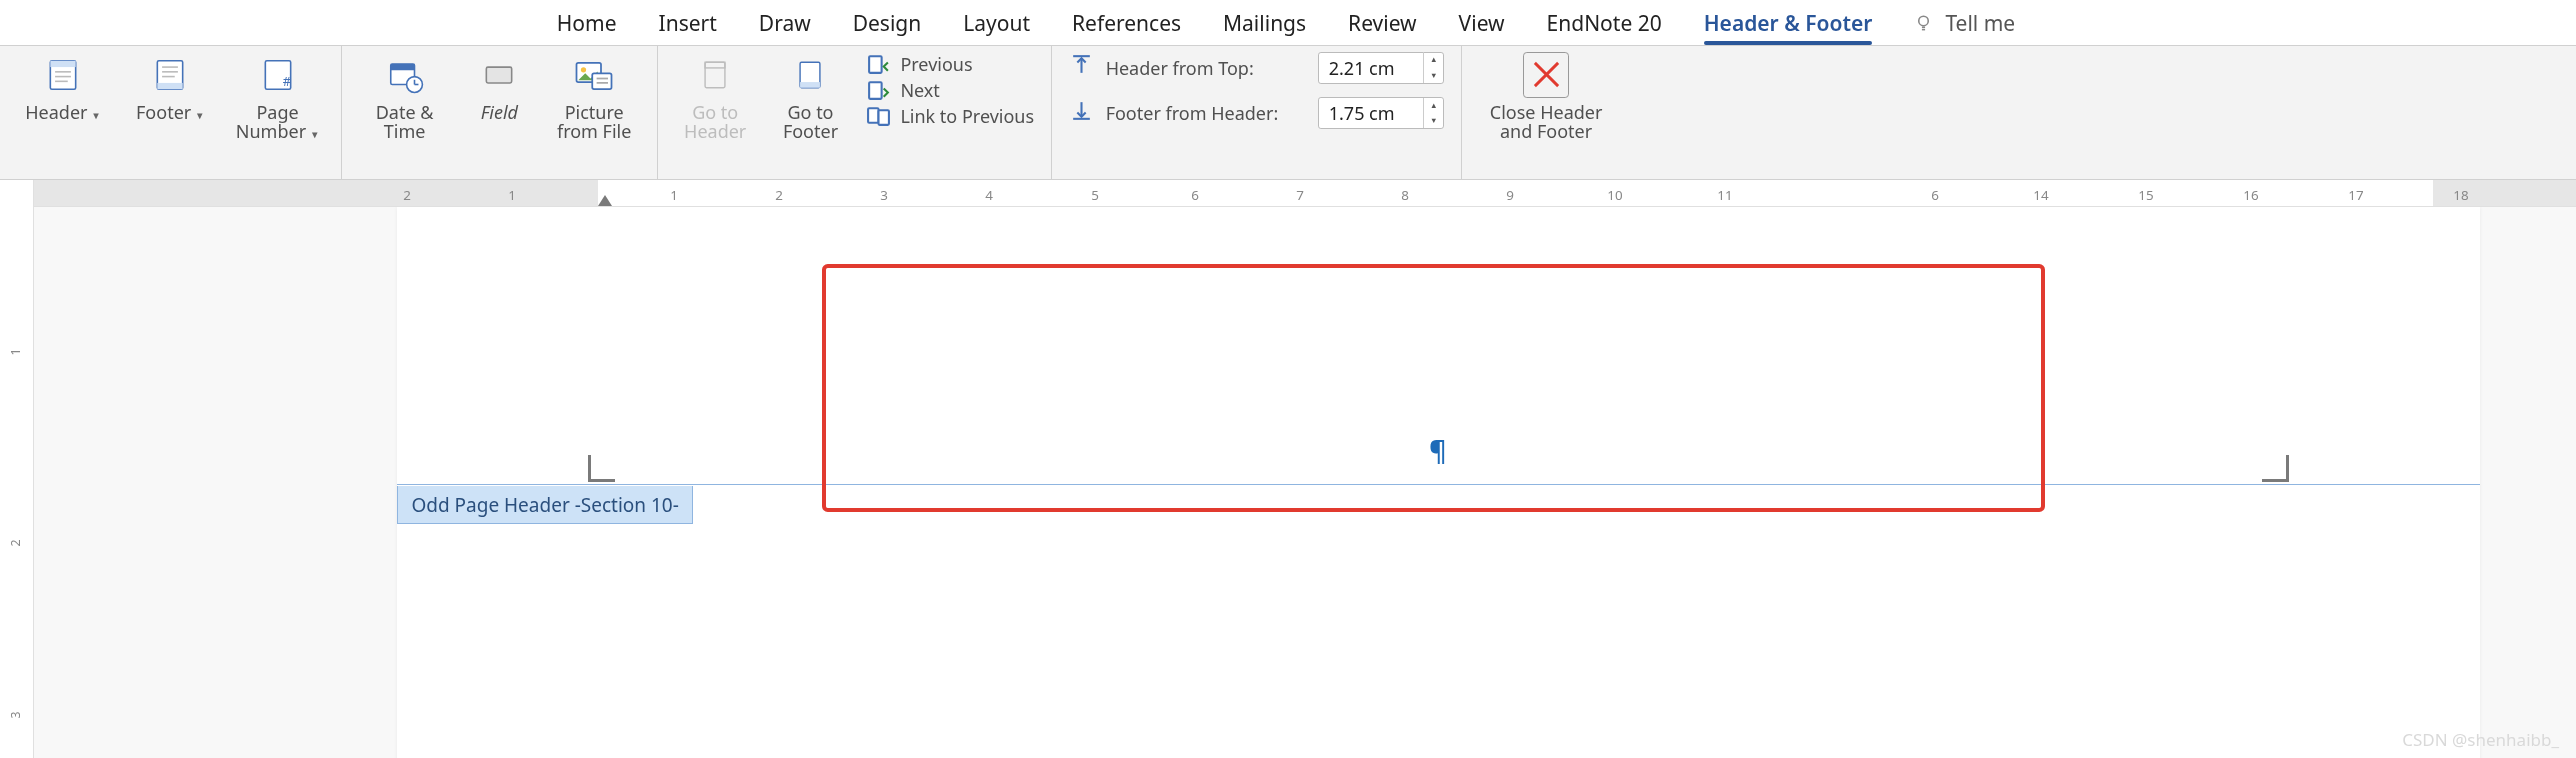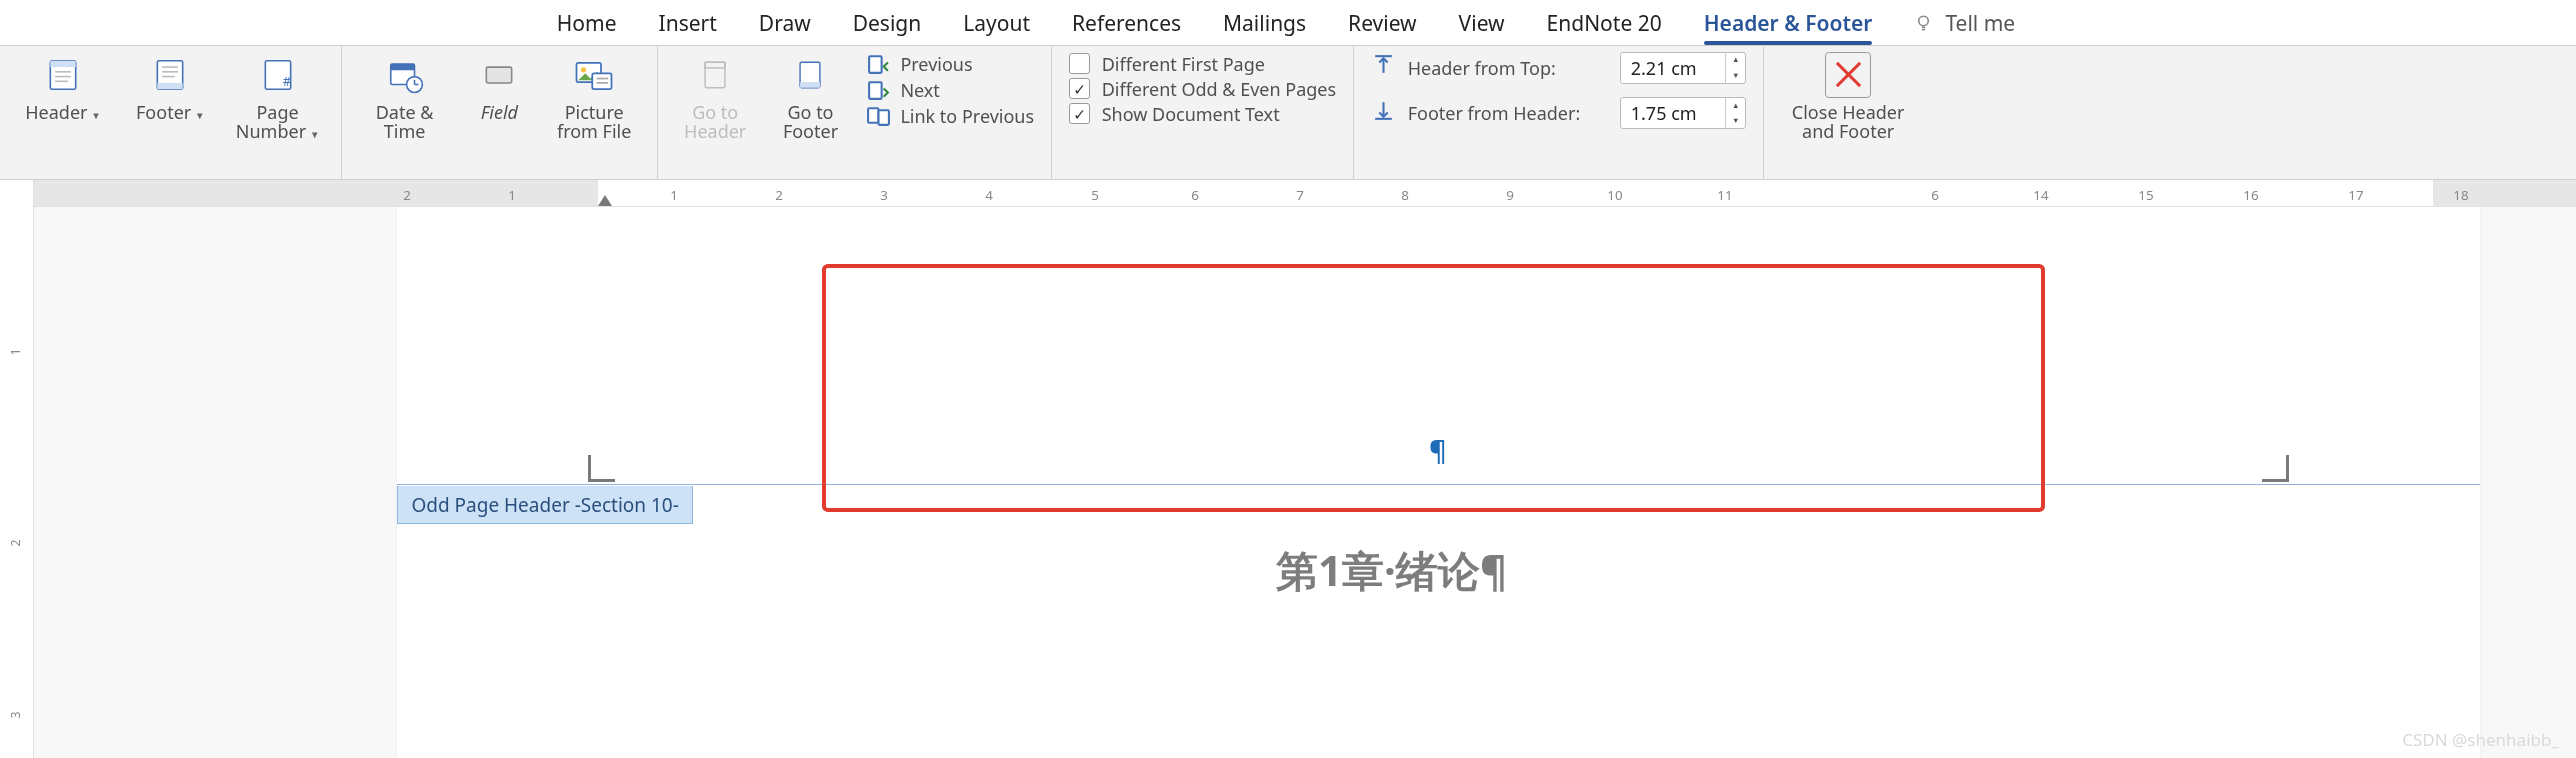--- a/index.html
+++ b/index.html
@@ -228,36 +228,20 @@
           <svg viewBox="0 0 24 24" width="25" height="25" fill="none" stroke="#4472b8" stroke-width="2">
               <rect x="2" y="4" width="10" height="14" rx="1" fill="#fff"></rect>
               <rect x="12" y="6" width="10" height="14" rx="1" fill="#fff"></rect>
             </svg>
         </span>
         <span>Link to Previous</span>
       </div>
     </div>
   </div>
 
-  <div class="group">
-    <div class="col-small">
-      <div class="chkrow">
-        <span class="chk"></span>
-        <span>Different First Page</span>
-      </div>
-      <div class="chkrow">
-        <span class="chk checked"></span>
-        <span>Different Odd &amp; Even Pages</span>
-      </div>
-      <div class="chkrow">
-        <span class="chk checked"></span>
-        <span>Show Document Text</span>
-      </div>
-    </div>
-  </div>
 
   <div class="group">
     <div class="poscol">
       <div class="posrow">
         <span class="sicon">
           <svg viewBox="0 0 24 24" width="25" height="25" fill="none" stroke="#4472b8" stroke-width="2">
               <line x1="4" y1="4" x2="20" y2="4"></line>
               <line x1="12" y1="6" x2="12" y2="20"></line>
               <path d="M8 10 L12 6 L16 10"></path>
             </svg>
@@ -339,19 +323,18 @@
         <span class="num" style="left: 2427px;">18</span>
       </div>
     <div class="doc-area">
       <div class="page">
         <div class="corner tl"></div>
         <div class="corner tr"></div>
         <div class="hdr-sep"></div>
         <div class="hdr-label">Odd Page Header -Section 10-</div>
         <span class="pilcrow" style="left:1032px;top:225px;">¶</span>
         <div class="redbox" style="left:425px;top:57px;width:1223px;height:248px;"></div>
-        <div class="heading" style="left:879px;top:334px;">第1章·绪论¶</div>
       </div>
     </div>
   </div>
   <div class="watermark">CSDN @shenhaibb_</div>
 </div>
 
 
 </body></html>

